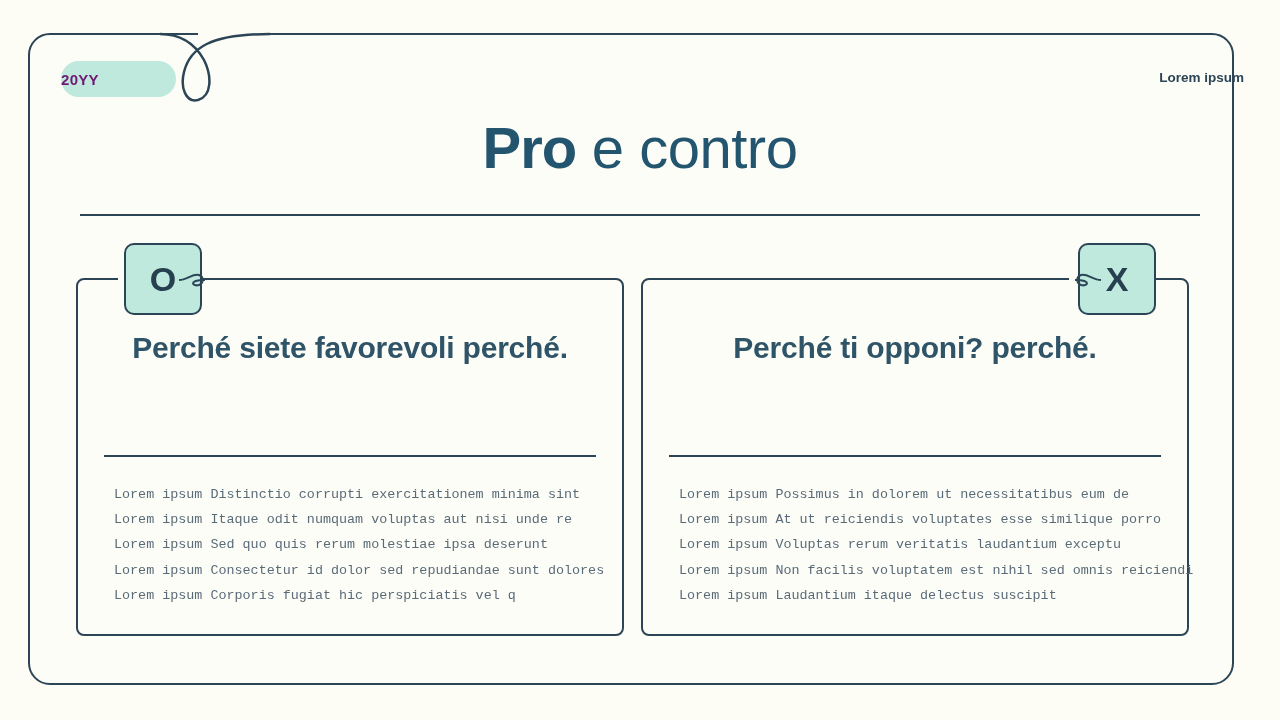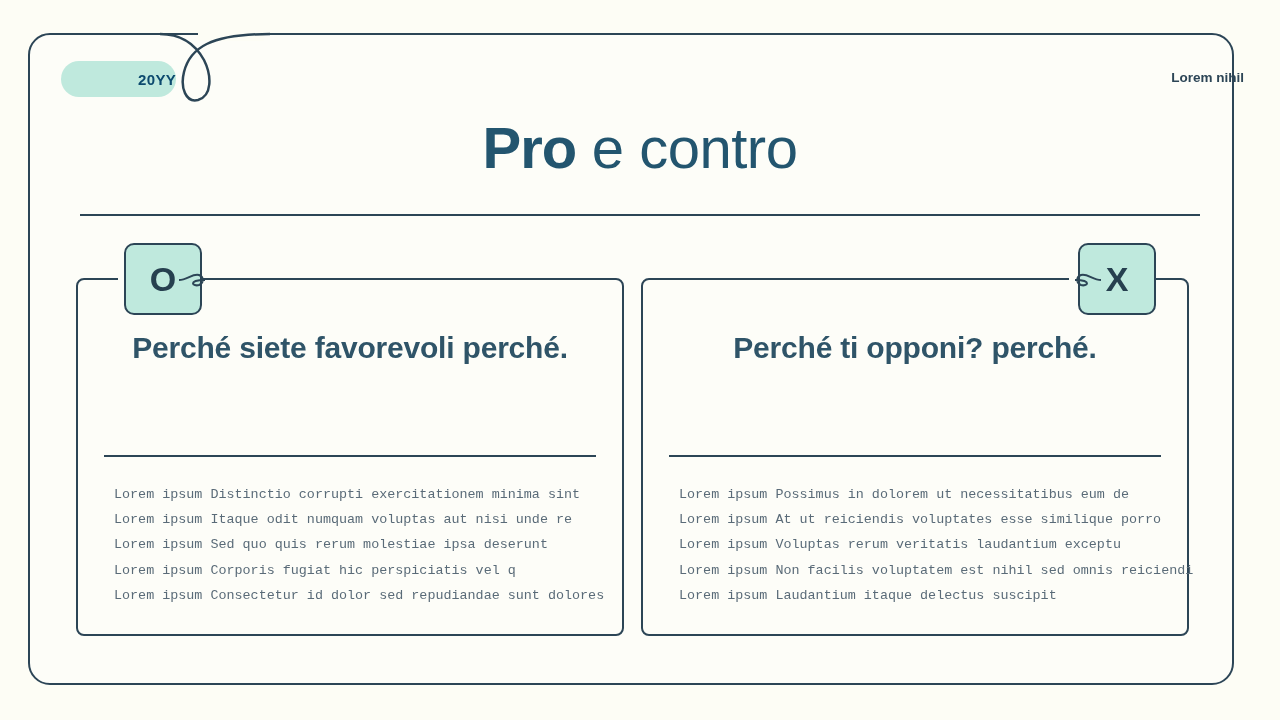--- a/index.html
+++ b/index.html
@@ -52,24 +52,24 @@
   .year-pill {
     position: absolute;
     left: 61px;
     top: 61px;
     width: 115px;
     height: 36px;
     background: #bfe9dd;
     border-radius: 18px;
     display: flex;
     align-items: center;
-    justify-content: flex-end;
+    justify-content: flex-start;
     font-size: 15px;
     font-weight: bold;
-    color: #0c4a6e;
+    color: #701a75;
     letter-spacing: .3px;
   }
 
   
   .corner-label {
     position: absolute;
     right: 36px;
     top: 70px;
     font-size: 13.5px;
     font-weight: bold;
@@ -209,39 +209,39 @@
 
 <svg class="loop-deco" viewBox="0 0 110 92">
   <path d="M0 22 C 20 22, 34 30, 44 48 C 52 64, 52 84, 38 88
            C 26 91, 20 76, 24 60 C 30 36, 50 22, 110 22" fill="none" stroke="#2c4556" stroke-width="2.5" stroke-linecap="round"></path>
 </svg>
 
 <div class="year-pill">
   <span>20YY</span>
 </div>
 
-<div class="corner-label">Lorem nihil</div>
+<div class="corner-label">Lorem ipsum</div>
 
 <h1 class="title">
   <span class="strong">Pro</span><span class="regular"> e contro</span>
 </h1>
 <div class="title-rule"></div>
 
 <div class="cards">
 
   <div class="card left">
     <div class="card-gap"></div>
     <h2 class="card-heading">Perché siete favorevoli perché.</h2>
     <div class="card-rule"></div>
     <ul class="card-list">
       <li>Lorem ipsum Distinctio corrupti exercitationem minima sint</li>
       <li>Lorem ipsum Itaque odit numquam voluptas aut nisi unde re</li>
       <li>Lorem ipsum Sed quo quis rerum molestiae ipsa deserunt</li>
+      <li>Lorem ipsum Consectetur id dolor sed repudiandae sunt dolores</li>
       <li>Lorem ipsum Corporis fugiat hic perspiciatis vel q</li>
-      <li>Lorem ipsum Consectetur id dolor sed repudiandae sunt dolores</li>
     </ul>
   </div>
 
   <div class="card right">
     <div class="card-gap"></div>
     <h2 class="card-heading">Perché ti opponi? perché.</h2>
     <div class="card-rule"></div>
     <ul class="card-list">
       <li>Lorem ipsum Possimus in dolorem ut necessitatibus eum de</li>
       <li>Lorem ipsum At ut reiciendis voluptates esse similique porro</li>

